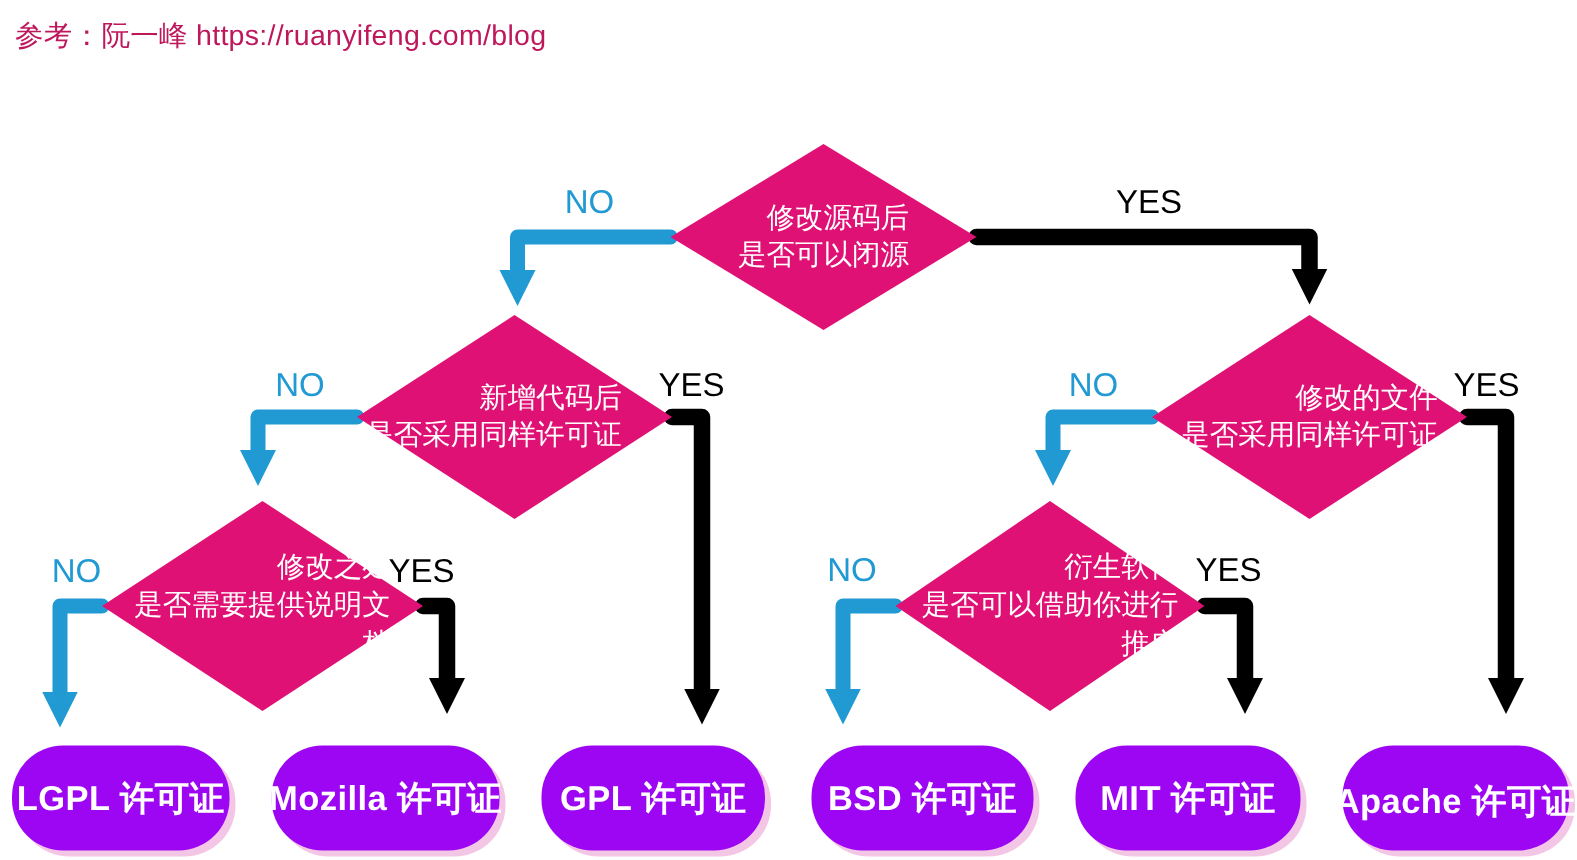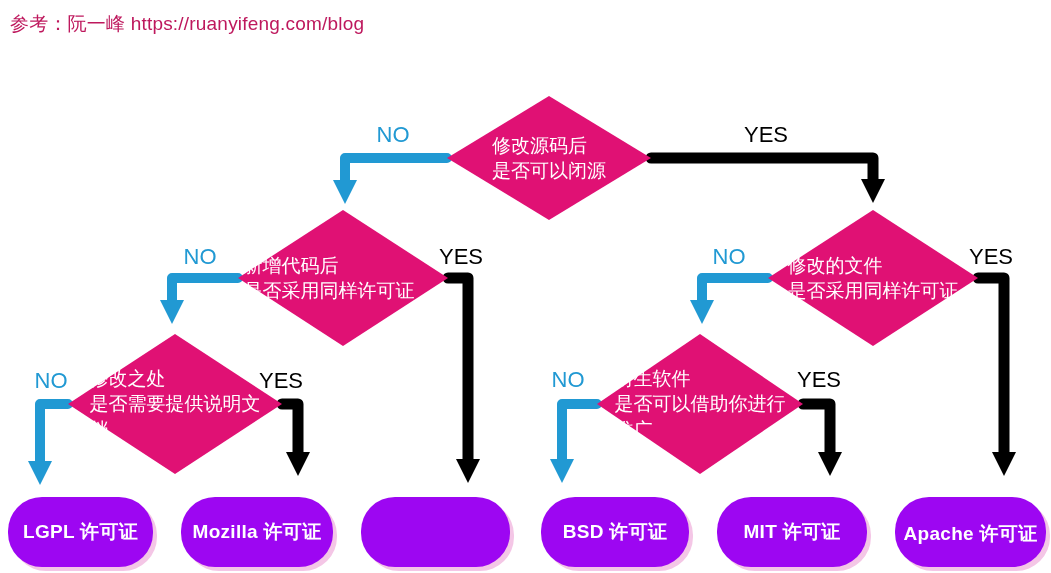--- a/index.html
+++ b/index.html
@@ -9,26 +9,26 @@
   }
   .ref-note{
     position:absolute;left:10px;top:11px;font-size:19px;color:#be185d;
     letter-spacing:.2px;white-space:nowrap;
   }
   svg.flow{position:absolute;left:0;top:0;}
   .arrow-no{fill:none;stroke:#2199d3;stroke-width:10;stroke-linecap:round;stroke-linejoin:round;}
   .arrow-yes{fill:none;stroke:#000;stroke-width:11;stroke-linecap:round;stroke-linejoin:round;}
   .decision-label{
     position:absolute;display:flex;align-items:center;justify-content:center;
-    text-align:left;color:#fff;font-size:19px;line-height:1.34;font-weight:400;
+    text-align:right;color:#fff;font-size:19px;line-height:1.34;font-weight:400;
     white-space:pre-line;pointer-events:none;
   }
   .outcome-label{
     position:absolute;display:flex;align-items:center;justify-content:center;
-    color:#fff;font-size:19px;font-weight:700;letter-spacing:.3px;
+    color:#fff;font-size:23px;font-weight:700;letter-spacing:.3px;
     pointer-events:none;white-space:nowrap;
   }
   .answer-label{
     position:absolute;transform:translateX(-50%);font-size:22px;font-weight:500;
     white-space:nowrap;pointer-events:none;
   }
   .answer-no{color:#2199d3;}
   .answer-yes{color:#000;}
 </style>
 </head>
@@ -100,17 +100,18 @@
   <div class="answer-label answer-yes" style="left:461px;top:244px;">YES</div>
   <div class="answer-label answer-no" style="left:51px;top:368px;">NO</div>
   <div class="answer-label answer-yes" style="left:281px;top:368px;">YES</div>
   <div class="answer-label answer-no" style="left:729px;top:244px;">NO</div>
   <div class="answer-label answer-yes" style="left:991px;top:244px;">YES</div>
   <div class="answer-label answer-no" style="left:568px;top:367px;">NO</div>
   <div class="answer-label answer-yes" style="left:819px;top:367px;">YES</div>
 
   <div class="outcome-label" style="left:8px;top:497px;width:145px;height:70px;">LGPL 许可证</div>
   <div class="outcome-label" style="left:181px;top:497px;width:152px;height:70px;">Mozilla 许可证</div>
+  <div class="outcome-label" style="left:361px;top:497px;width:149px;height:70px;">GPL 许可证</div>
   <div class="outcome-label" style="left:541px;top:497px;width:148px;height:70px;">BSD 许可证</div>
   <div class="outcome-label" style="left:717px;top:497px;width:150px;height:70px;">MIT 许可证</div>
   <div class="outcome-label" style="left:895px;top:497px;width:151px;height:74px;">Apache 许可证</div>
 
 </div>
 
 </body></html>

